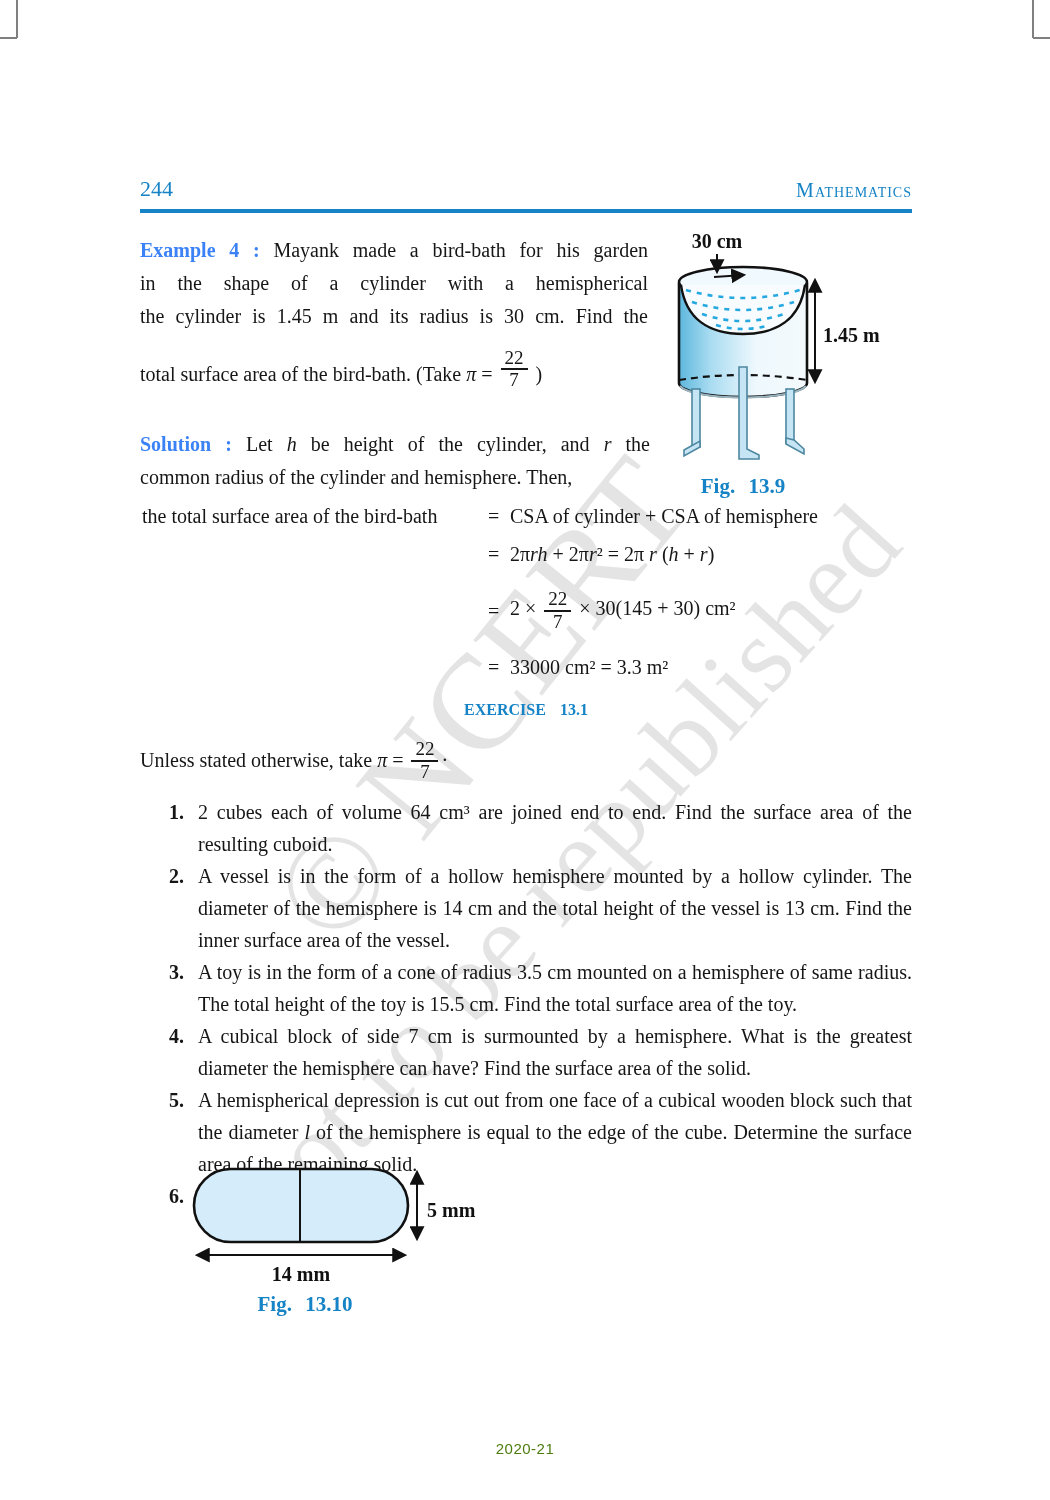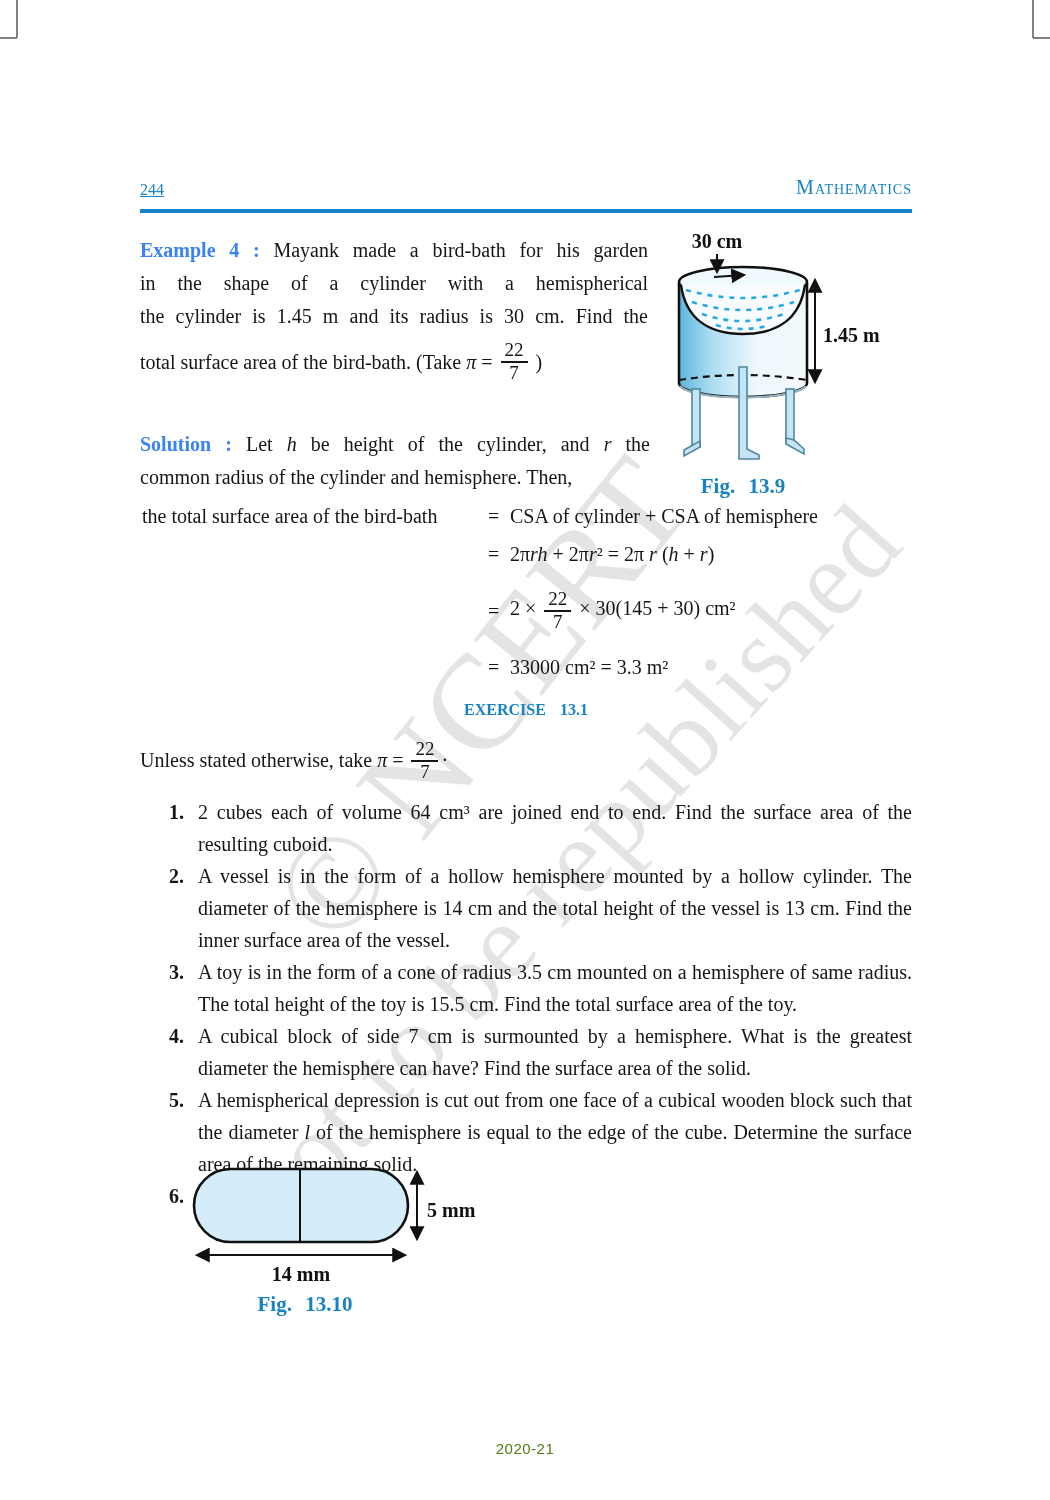--- a/index.html
+++ b/index.html
@@ -15,32 +15,32 @@
   #crop-tl-v{left:16px;top:0;width:2px;height:38px;}
   #crop-tl-h{left:0;top:37px;width:17px;height:2px;}
   #crop-tr-v{left:1032px;top:0;width:2px;height:38px;}
   #crop-tr-h{left:1033px;top:37px;width:17px;height:2px;}
 
   #content{position:absolute;inset:0;z-index:1;}
   .abs{position:absolute;}
 
   
   #header{top:176px;left:140px;width:772px;display:flex;justify-content:space-between;align-items:flex-end;color:#1583c5;}
-  #page-number{font-size:16px;text-decoration:underline;}
+  #page-number{font-size:22px;}
   #running-head{font-size:20px;font-variant:small-caps;letter-spacing:1px;}
   #header-rule{top:209px;left:140px;width:772px;height:4px;background:#1583c5;}
 
   
   .blue-b{color:#3b82f6;font-weight:bold;}
   .it{font-style:italic;}
   #example-block{top:234px;left:140px;width:508px;font-size:20px;line-height:33px;}
   .jline{text-align:justify;height:33px;overflow:hidden;}
   .jline::after{content:"";display:inline-block;width:100%;}
   .nline{height:33px;}
-  #example-lastline{height:58px;display:flex;align-items:center;flex-wrap:nowrap;white-space:pre;}
+  #example-lastline{height:58px;display:flex;align-items:flex-end;flex-wrap:nowrap;white-space:pre;}
   #solution-block{top:428px;left:140px;width:510px;font-size:20px;line-height:33px;}
 
   
   .frac{display:inline-block;vertical-align:middle;text-align:center;line-height:1.08;font-size:19px;margin:0 3px;}
   .frac .fnum{display:block;padding:0 4px;}
   .frac .fden{display:block;border-top:2px solid #161616;padding:0 4px;}
 
   
   #eq-block{top:500px;left:142px;width:772px;font-size:20px;}
   .eqrow{display:flex;align-items:center;}

